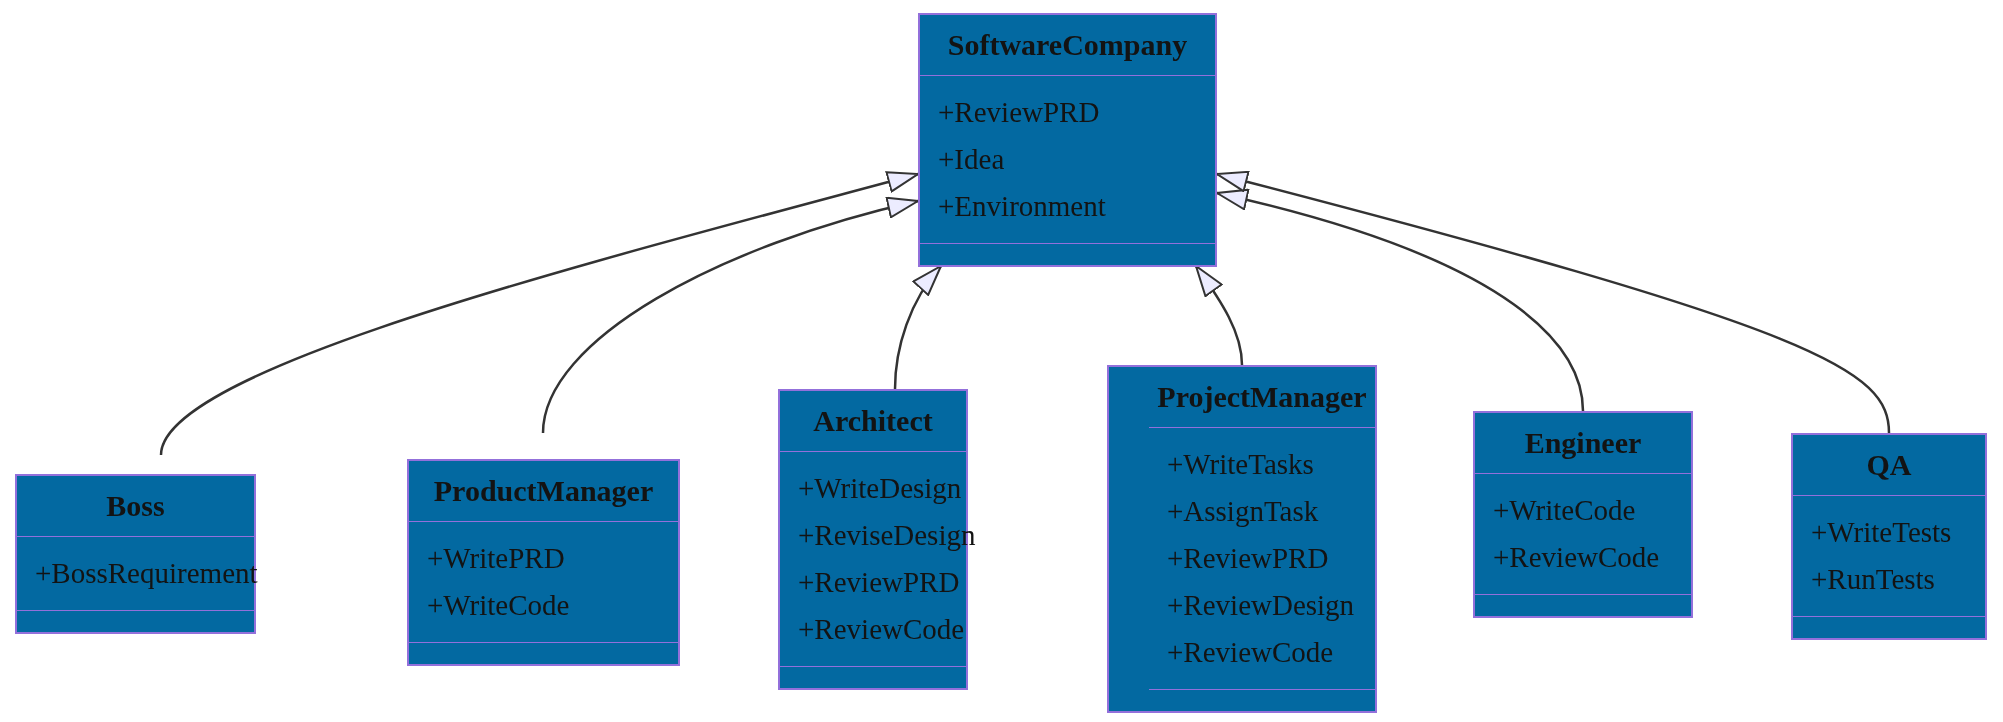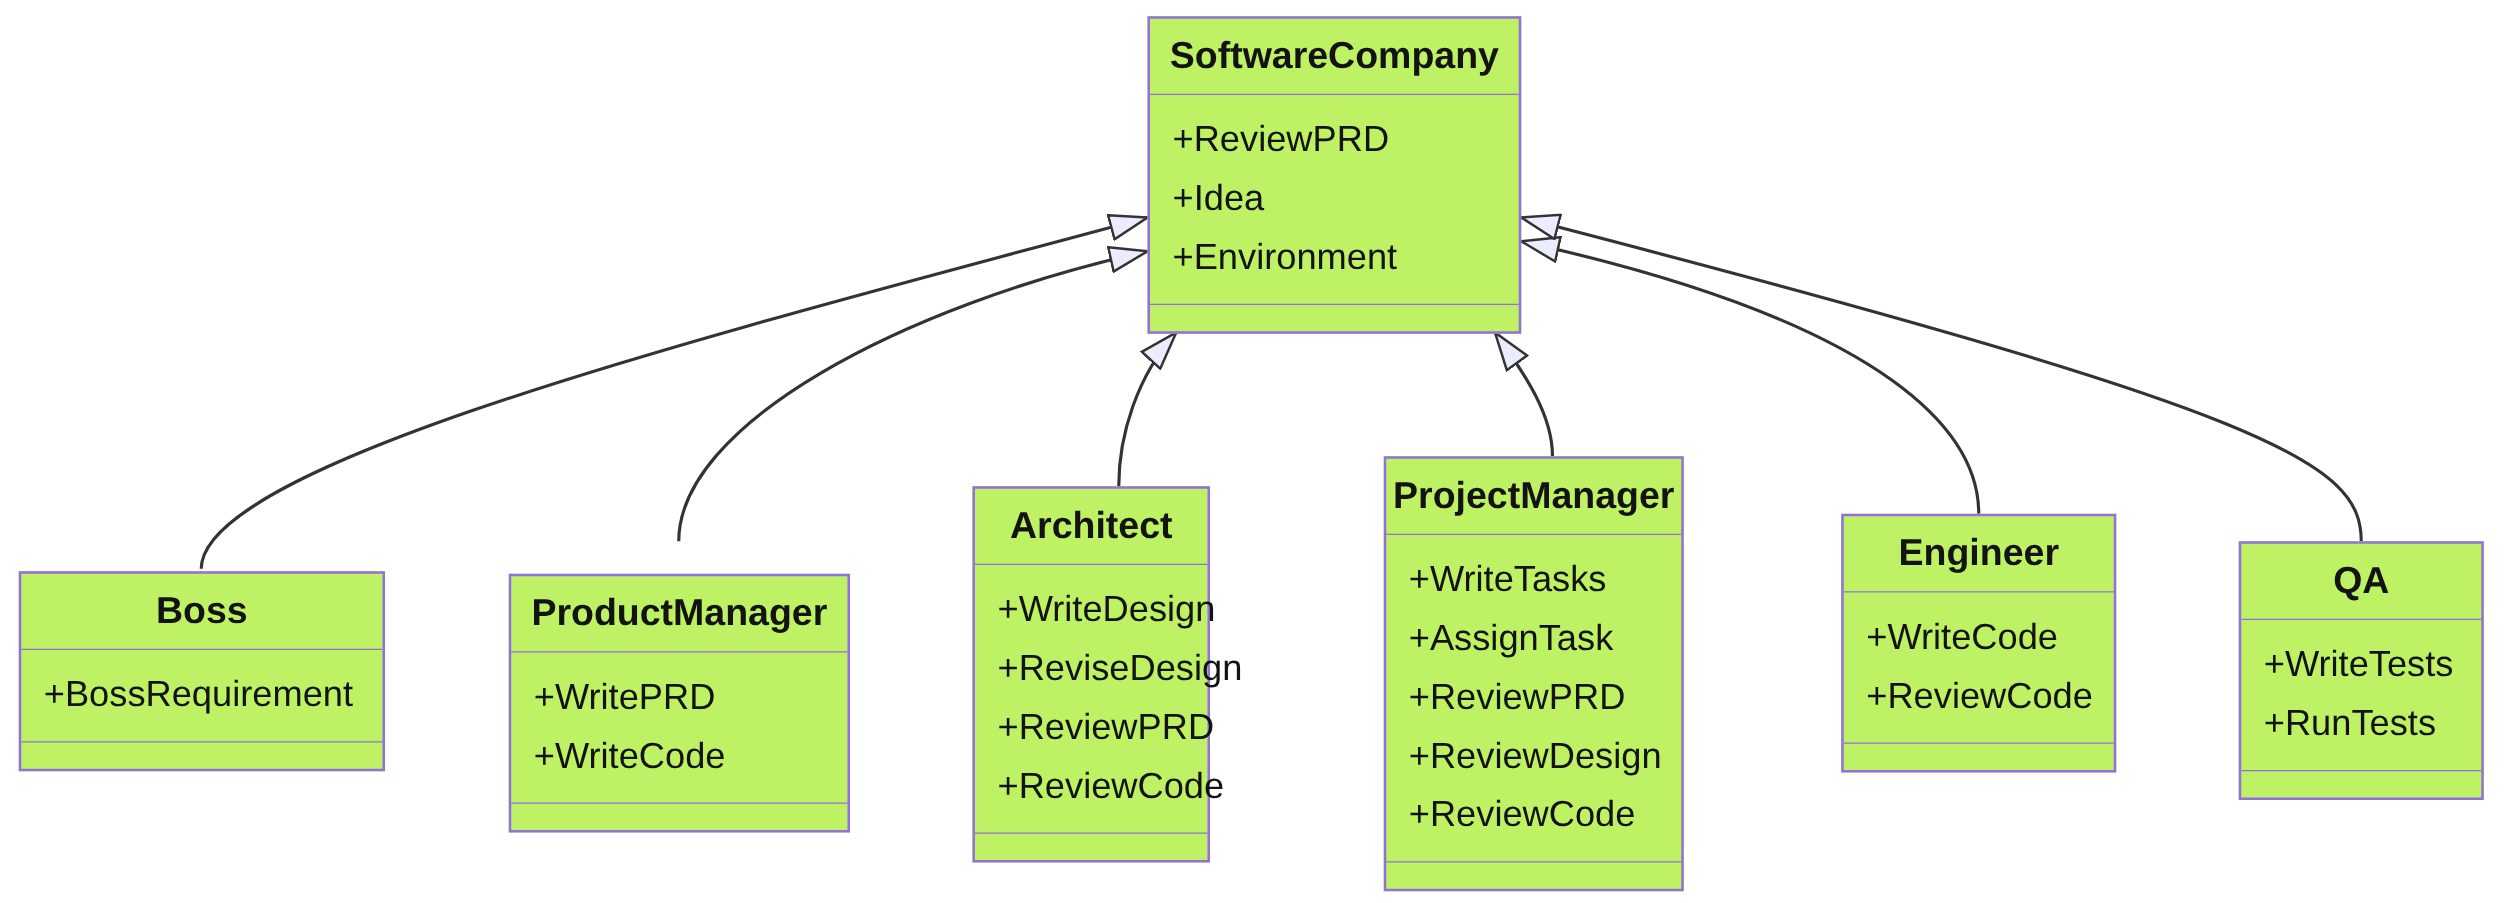--- a/index.html
+++ b/index.html
@@ -22,23 +22,24 @@
     height: 722px;
   }
   svg.edges path.rel {
     fill: none;
     stroke: #333333;
     stroke-width: 2.5px;
   }
   .node {
     position: absolute;
     box-sizing: border-box;
-    background: #bef264;
+    background: #0369a1;
     border: 2px solid #9370DB;
     color: #131313;
+    font-family: Liberation Serif, serif;
   }
   .node-title {
     height: 60px;
     display: flex;
     align-items: center;
     justify-content: center;
     font-weight: bold;
     font-size: 30px;
     white-space: nowrap;
   }
@@ -78,21 +79,21 @@
   <div class="node" style="left:918px; top:13px; width:299px;">
     <div class="node-title">SoftwareCompany</div>
     <div class="node-attrs">
       <div class="attr">+ReviewPRD</div>
       <div class="attr">+Idea</div>
       <div class="attr">+Environment</div>
     </div>
     <div class="node-methods"></div>
   </div>
 
-  <div class="node" style="left:15px; top:457px; width:293px;">
+  <div class="node" style="left:15px; top:474px; width:241px;">
     <div class="node-title">Boss</div>
     <div class="node-attrs">
       <div class="attr">+BossRequirement</div>
     </div>
     <div class="node-methods"></div>
   </div>
 
   <div class="node" style="left:407px; top:433px; width:273px;margin-top:26px;">
     <div class="node-title">ProductManager</div>
     <div class="node-attrs">
@@ -106,21 +107,21 @@
     <div class="node-title">Architect</div>
     <div class="node-attrs">
       <div class="attr">+WriteDesign</div>
       <div class="attr">+ReviseDesign</div>
       <div class="attr">+ReviewPRD</div>
       <div class="attr">+ReviewCode</div>
     </div>
     <div class="node-methods"></div>
   </div>
 
-  <div class="node" style="left:1107px; top:365px; width:240px;">
+  <div class="node" style="left:1107px; top:365px; width:270px;padding-left:40px;">
     <div class="node-title">ProjectManager</div>
     <div class="node-attrs">
       <div class="attr">+WriteTasks</div>
       <div class="attr">+AssignTask</div>
       <div class="attr">+ReviewPRD</div>
       <div class="attr">+ReviewDesign</div>
       <div class="attr">+ReviewCode</div>
     </div>
     <div class="node-methods"></div>
   </div>

